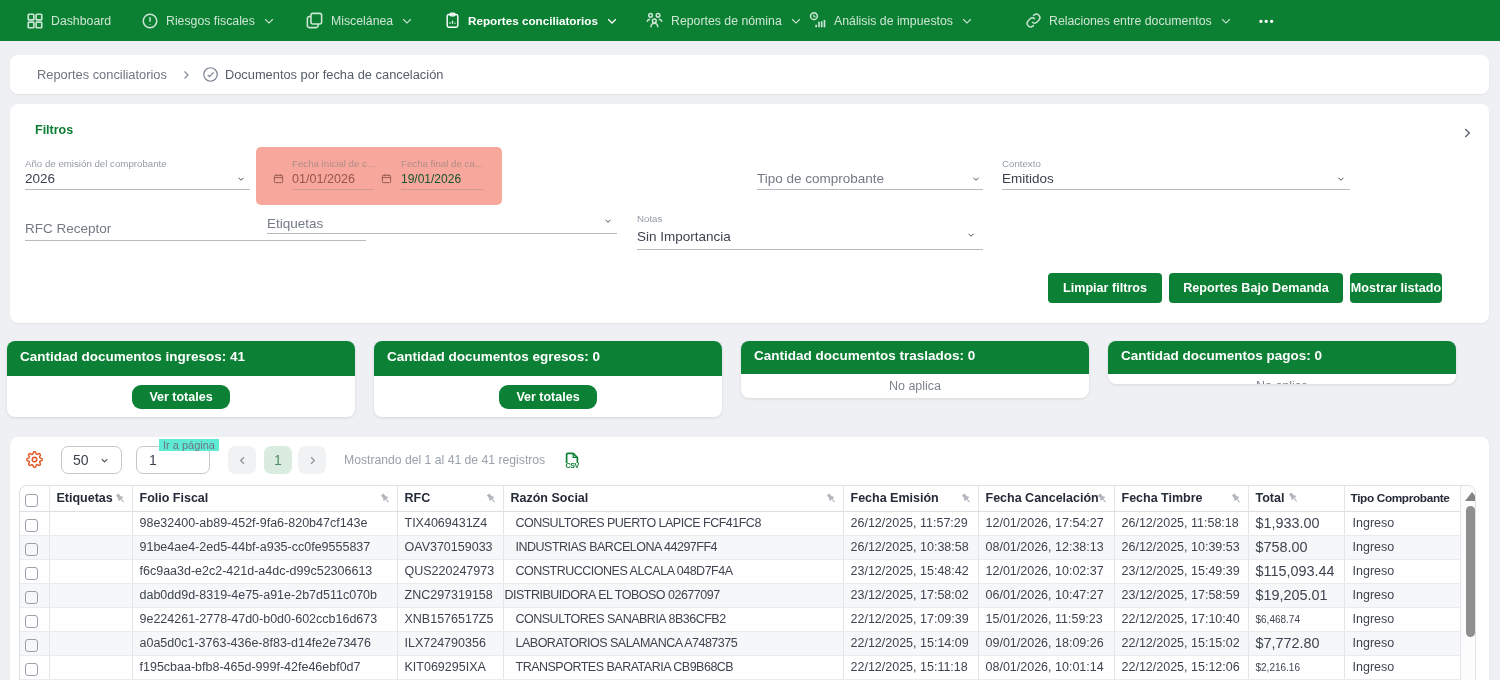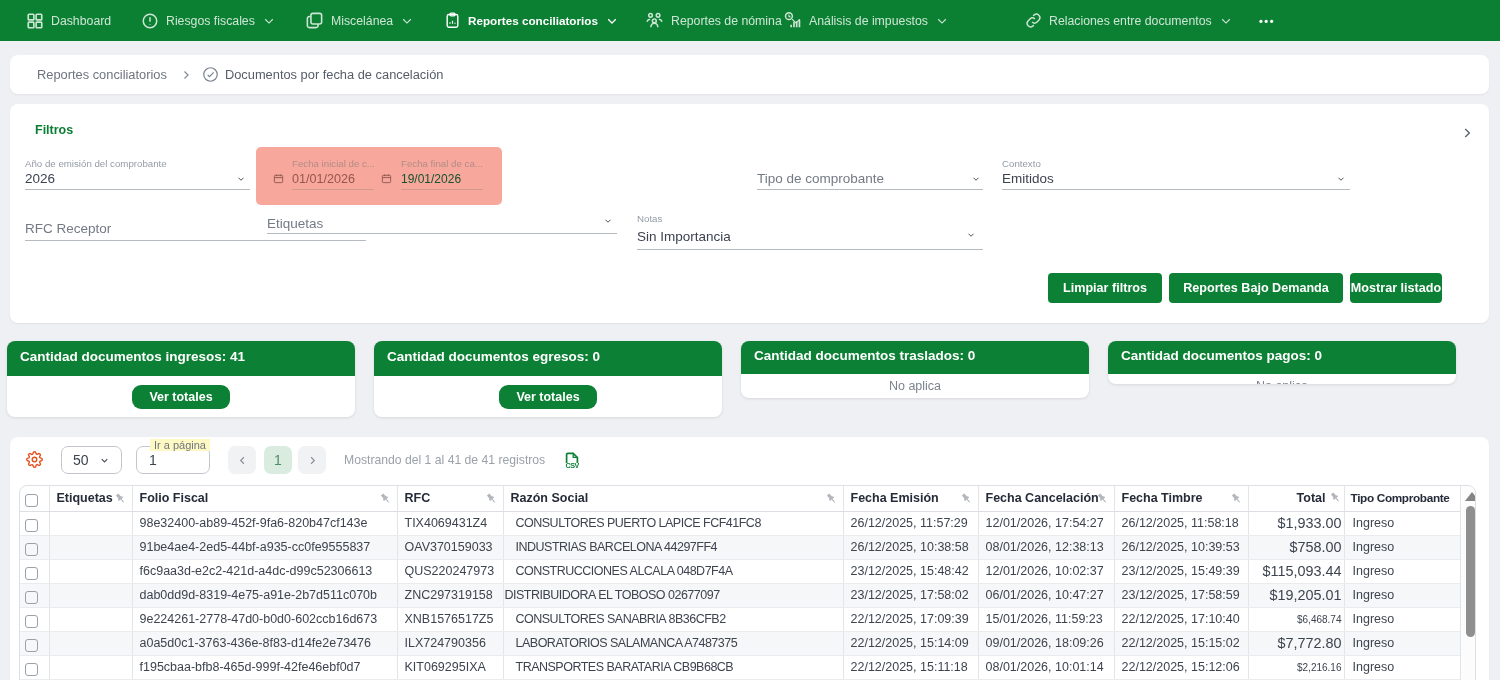--- a/index.html
+++ b/index.html
@@ -34,21 +34,21 @@
   display:flex; align-items:center; justify-content:center; }
 
 #tcard { left:10px; top:437px; width:1479px; height:400px; }
 #tbox { position:absolute; left:9px; top:48px; width:1457px; height:400px;
   border:1px solid #dcdfe3; border-radius:8px 8px 0 0; background:#fff; overflow:hidden; }
 table { border-collapse:collapse; table-layout:fixed; width:1440px; font-size:12.5px; color:#3d4450; }
 th, td { border-right:1px solid #e3e5e8; border-bottom:1px solid #e9ebee; overflow:hidden;
   white-space:nowrap; padding:0 0 0 7px; text-align:left; font-weight:normal; height:24px; }
 th { color:#252b38; font-weight:bold; font-size:12.5px; height:25px; border-bottom:1px solid #dcdfe3; }
 tr.alt td { background:#f6f7f8; }
-.num { text-align:right; padding-right:2px; }
+.num { padding-right:2px; }
 .cbx { width:13px; height:13px; border:1.5px solid #9aa1ab; border-radius:3px; margin:5px 0 0 5px; }
 .pin { position:absolute; right:5px; top:6px; }
 #pager { position:absolute; left:0; top:0; width:100%; height:48px; }
 #sbar { position:absolute; left:1440px; top:0; width:15px; height:100%; background:#fcfcfc; border-left:1px solid #e3e5e8; }
 </style>
 </head>
 <body>
 <div id="nav">
   <div class="navitem" style="left:26px">
     <svg width="18" height="18" viewBox="0 0 24 24" fill="none" stroke="#cde5d4" stroke-width="2.2">
@@ -96,21 +96,21 @@
         <circle cx="16.5" cy="5.5" r="2.3"></circle>
         <path d="M2.5 13.5a4.5 4.5 0 0 1 4-3.2M21.5 13.5a4.5 4.5 0 0 0-4-3.2"></path>
         <circle cx="11.8" cy="12.5" r="2.4"></circle>
         <path d="M7.5 20.5v-.7a4.3 4.3 0 0 1 8.6 0v.7"></path>
       </svg>
     Reportes de nómina
     <svg class="chev" width="14" height="14" viewBox="0 0 24 24" fill="none" stroke="#cde5d4" stroke-width="2">
         <path d="M5.5 9l6.5 6.5L18.5 9"></path>
       </svg>
   </div>
-  <div class="navitem" style="left:783px">
+  <div class="navitem" style="left:808px">
     <svg width="19" height="19" viewBox="0 0 24 24" fill="none" stroke="#cde5d4" stroke-width="1.9">
         <circle cx="7.5" cy="6.5" r="4.3"></circle>
         <path d="M7.5 4.4v2.3l2 1.1" stroke-width="1.5"></path>
         <path d="M10.3 20.5v-3M13.9 20.5v-7M17.3 20.5v-7.5M20.8 20.5v-9" stroke-width="2.1"></path>
       </svg>
     Análisis de impuestos
     <svg class="chev" width="14" height="14" viewBox="0 0 24 24" fill="none" stroke="#cde5d4" stroke-width="2">
         <path d="M5.5 9l6.5 6.5L18.5 9"></path>
       </svg>
   </div>
@@ -232,21 +232,21 @@
         <path d="M19.4 15a1.65 1.65 0 0 0 .33 1.82l.06.06a2 2 0 1 1-2.83 2.83l-.06-.06a1.65 1.65 0 0 0-1.82-.33 1.65 1.65 0 0 0-1 1.51V21a2 2 0 1 1-4 0v-.09A1.65 1.65 0 0 0 9 19.4a1.65 1.65 0 0 0-1.82.33l-.06.06a2 2 0 1 1-2.83-2.83l.06-.06a1.65 1.65 0 0 0 .33-1.82 1.65 1.65 0 0 0-1.51-1H3a2 2 0 1 1 0-4h.09A1.65 1.65 0 0 0 4.6 9a1.65 1.65 0 0 0-.33-1.82l-.06-.06a2 2 0 1 1 2.83-2.83l.06.06a1.65 1.65 0 0 0 1.82.33H9a1.65 1.65 0 0 0 1-1.51V3a2 2 0 1 1 4 0v.09a1.65 1.65 0 0 0 1 1.51 1.65 1.65 0 0 0 1.82-.33l.06-.06a2 2 0 1 1 2.83 2.83l-.06.06a1.65 1.65 0 0 0-.33 1.82V9a1.65 1.65 0 0 0 1.51 1H21a2 2 0 1 1 0 4h-.09a1.65 1.65 0 0 0-1.51 1z"></path>
       </svg>
 
     <div class="abs" style="left:51px;top:9px;width:61px;height:28px;border:1px solid #c3c7cd;border-radius:7px"></div>
     <div class="abs" style="left:63px;top:15px;font-size:14px;color:#3d4450">50</div>
     <svg class="abs" style="left:89px;top:18px" width="11" height="11" viewBox="0 0 24 24" fill="none" stroke="#4a515c" stroke-width="2.6">
         <path d="M6 9l6 6 6-6"></path>
       </svg>
 
     <div class="abs" style="left:126px;top:9px;width:74px;height:28px;border:1px solid #c3c7cd;border-radius:7px"></div>
-    <div class="abs" style="left:140px;top:2px;font-size:11px;color:#6e7580;background:#fef9c3;padding:0 4px">Ir a página</div>
+    <div class="abs" style="left:149px;top:2px;font-size:11px;color:#6e7580;background:#5eead4;padding:0 4px">Ir a página</div>
     <div class="abs" style="left:139px;top:15px;font-size:14px;color:#3d4450">1</div>
 
     <div class="abs" style="left:218px;top:9px;width:28px;height:28px;background:#f0f2f3;border-radius:7px"></div>
     <svg class="abs" style="left:227px;top:18px" width="11" height="11" viewBox="0 0 24 24" fill="none" stroke="#8c929b" stroke-width="2.6">
         <path d="M15 5l-7 7 7 7"></path>
       </svg>
     <div class="abs" style="left:254px;top:9px;width:28px;height:28px;background:#d9ecdf;border-radius:7px;display:flex;align-items:center;justify-content:center;font-size:14px;color:#4e8a62">1</div>
     <div class="abs" style="left:288px;top:9px;width:28px;height:28px;background:#f0f2f3;border-radius:7px"></div>
     <svg class="abs" style="left:297px;top:18px" width="11" height="11" viewBox="0 0 24 24" fill="none" stroke="#8c929b" stroke-width="2.6">
         <path d="M9 5l7 7-7 7"></path>

